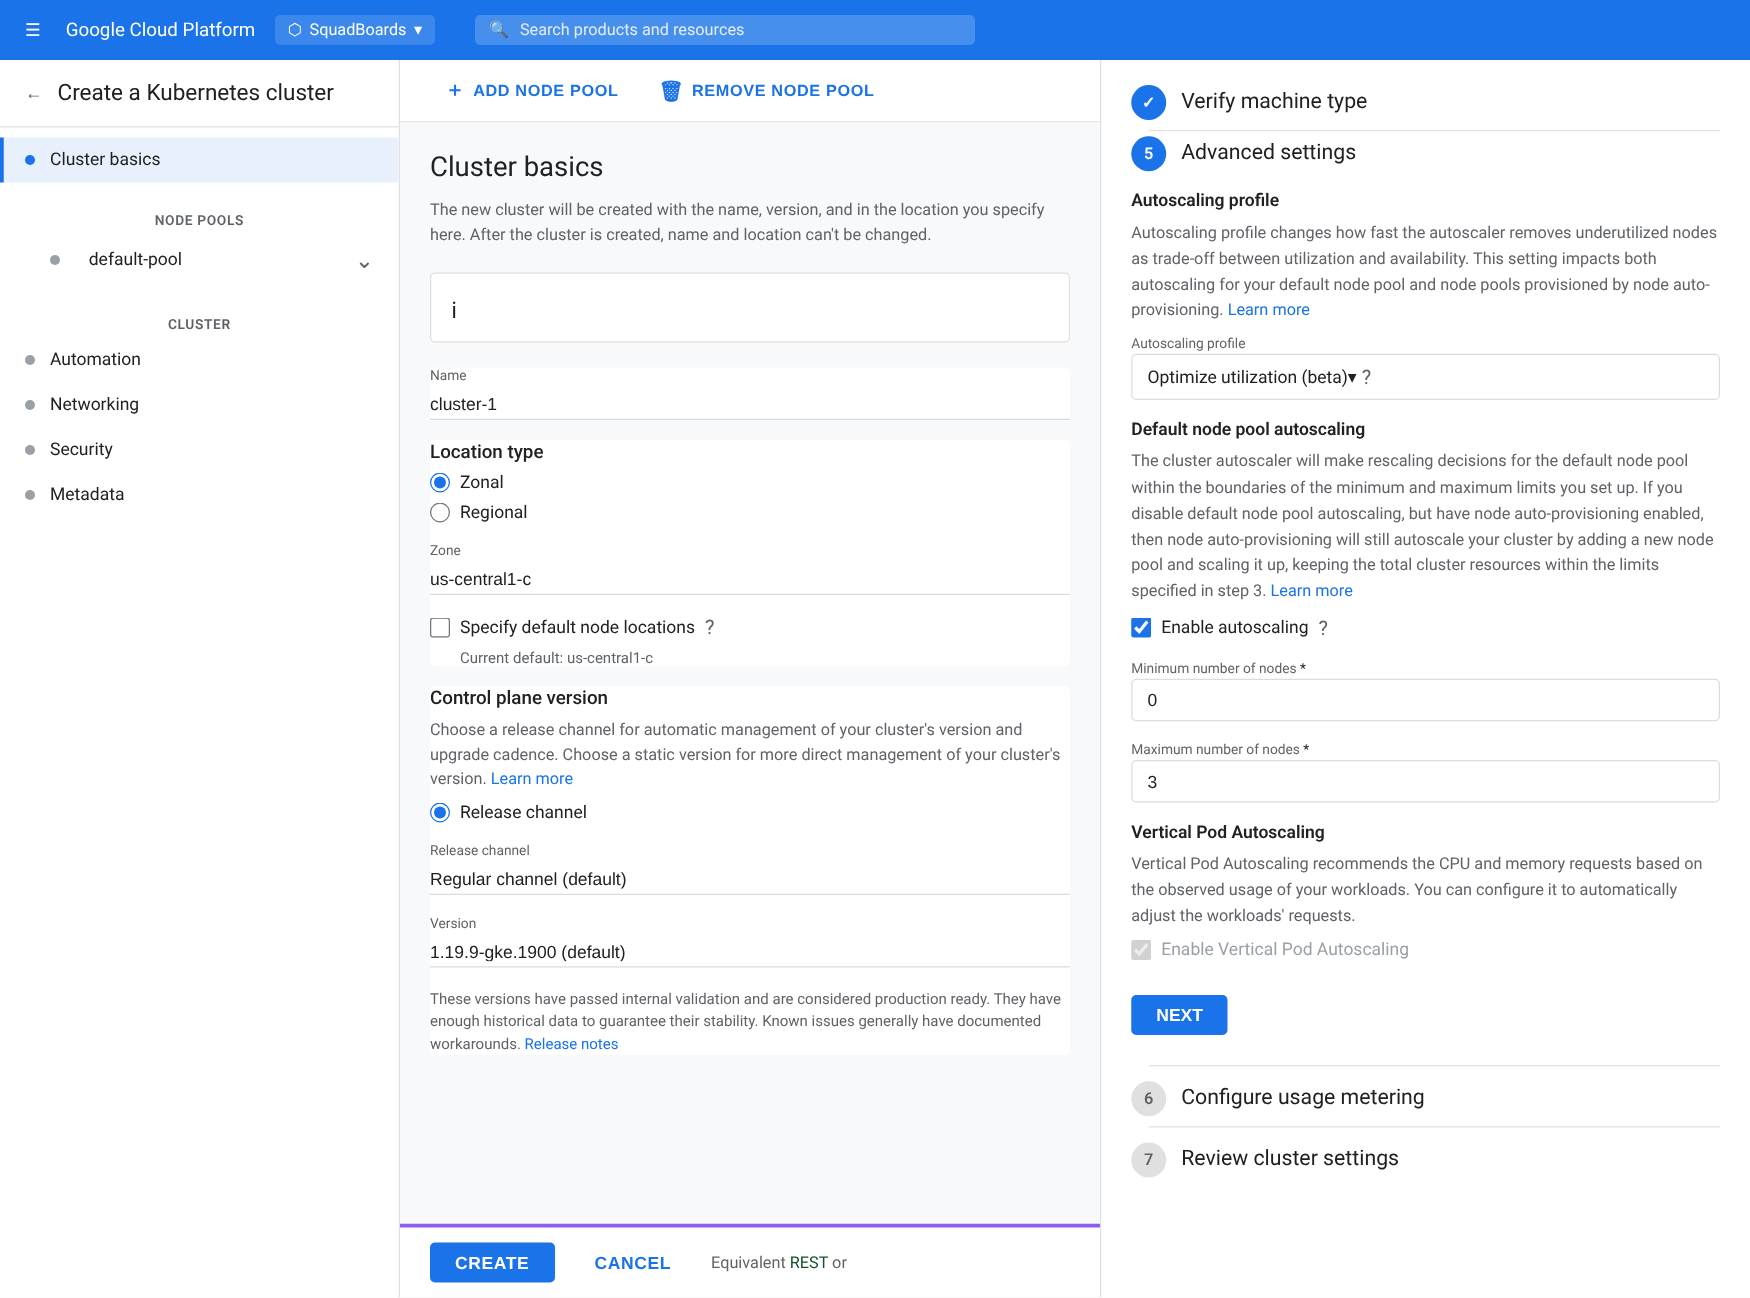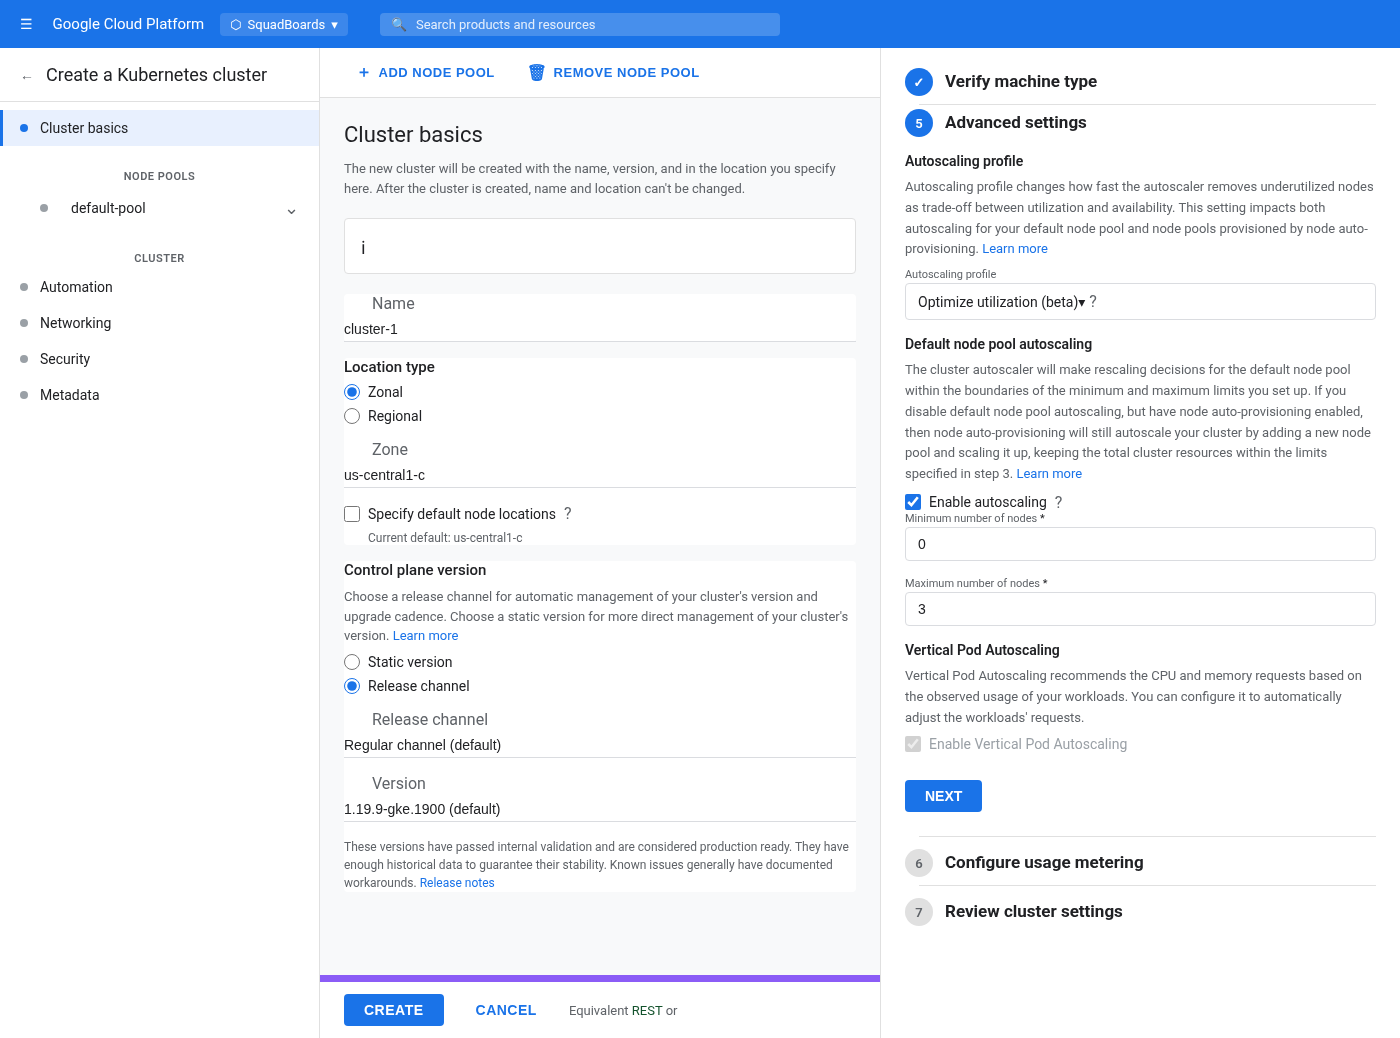--- a/index.html
+++ b/index.html
@@ -51,68 +51,68 @@
 
     .info-banner { display: flex; align-items: flex-start; gap: 12px; background: white; border: 1px solid #e0e0e0; border-radius: 4px; padding: 14px 16px; margin-bottom: 20px; }
     .info-icon { font-size: 18px; color: #202124; flex-shrink: 0; margin-top: 2px; }
     .info-text { font-size: 13px; color: #202124; line-height: 1.5; }
     .info-text strong { font-weight: 600; }
 
     .form-section { background: white; border-radius: 4px; padding: 0; margin-bottom: 16px; }
     .form-input { width: 100%; border: none; border-bottom: 1px solid #9aa0a6; padding: 4px 0; font-size: 14px; color: #202124; background: transparent; outline: none; }
 
     .field-wrapper { position: relative; margin-bottom: 16px; }
-    .field-wrapper label { font-size: 16px; color: #5f6368; display: block; margin-bottom: 2px; margin-left: 28px; }
+    .field-wrapper label { font-size: 11px; color: #5f6368; display: block; margin-bottom: 2px; }
     .field-wrapper input { width: 100%; border: none; border-bottom: 1px solid #dadce0; padding: 6px 0 4px; font-size: 14px; background: transparent; outline: none; color: #202124; }
 
     .section-title { font-size: 15px; font-weight: 500; color: #202124; margin-bottom: 8px; }
     .radio-group { display: flex; flex-direction: column; gap: 8px; margin-bottom: 16px; }
     .radio-item { display: flex; align-items: center; gap: 8px; cursor: pointer; }
     .radio-item input[type="radio"] { accent-color: #1a73e8; width: 16px; height: 16px; cursor: pointer; }
     .radio-label { font-size: 14px; color: #202124; }
 
     .checkbox-row { display: flex; align-items: center; gap: 8px; margin-bottom: 8px; }
     .checkbox-row input[type="checkbox"] { accent-color: #1a73e8; width: 16px; height: 16px; cursor: pointer; }
     .checkbox-label { font-size: 14px; color: #202124; }
     .help-icon { color: #5f6368; font-size: 16px; cursor: pointer; }
     .current-default { font-size: 12px; color: #5f6368; margin-left: 24px; margin-bottom: 8px; }
 
     .desc-text { font-size: 13px; color: #5f6368; line-height: 1.5; margin-bottom: 8px; }
     .link { color: #1a73e8; cursor: pointer; text-decoration: none; }
 
     .version-text { font-size: 12px; color: #5f6368; line-height: 1.5; margin-top: 8px; }
 
     
-    .bottom-bar { display: flex; align-items: center; gap: 16px; padding: 12px 24px; background: white; border-top: 7px solid #8b5cf6; }
+    .bottom-bar { display: flex; align-items: center; gap: 16px; padding: 12px 24px; background: white; border-top: 3px solid #8b5cf6; }
     .btn-create { background: #1a73e8; color: white; border: none; padding: 8px 20px; font-size: 14px; font-weight: 600; letter-spacing: 0.5px; border-radius: 4px; cursor: pointer; }
     .btn-cancel { background: transparent; color: #1a73e8; border: none; padding: 8px 16px; font-size: 14px; font-weight: 600; cursor: pointer; letter-spacing: 0.5px; }
     .equiv-text { font-size: 13px; color: #5f6368; }
     .equiv-link { color: #14532d; cursor: pointer; }
 
     
     .right-panel { width: 520px; background: white; border-left: 1px solid #e0e0e0; overflow-y: auto; flex-shrink: 0; display: flex; flex-direction: column; }
     .right-panel-content { padding: 20px 24px; flex: 1; }
 
     .step-row { display: flex; align-items: flex-start; gap: 12px; margin-bottom: 8px; }
     .step-circle { width: 28px; height: 28px; border-radius: 50%; display: flex; align-items: center; justify-content: center; font-size: 13px; font-weight: 600; flex-shrink: 0; }
     .step-circle.done { background: #1a73e8; color: white; }
     .step-circle.current { background: #1a73e8; color: white; }
     .step-circle.pending { background: #e0e0e0; color: #5f6368; }
-    .step-title { font-size: 17px; font-weight: 700; color: #202124; padding-top: 3px; }
+    .step-title { font-size: 17px; font-weight: 400; color: #202124; padding-top: 3px; }
 
     .section-heading { font-size: 14px; font-weight: 600; color: #202124; margin-bottom: 8px; margin-top: 16px; }
     .body-text { font-size: 13px; color: #5f6368; line-height: 1.6; margin-bottom: 8px; }
 
     .select-wrapper { position: relative; margin-bottom: 16px; }
     .select-wrapper label { font-size: 11px; color: #5f6368; display: block; margin-bottom: 2px; }
     .select-field { display: flex; align-items: center; justify-content: flex-start; border: 1px solid #dadce0; border-radius: 4px; padding: 8px 12px; cursor: pointer; background: white; }
     .select-field span { font-size: 14px; color: #202124; }
     .select-icons { display: flex; align-items: center; gap: 4px; }
 
-    .autoscaling-row { display: flex; align-items: center; gap: 8px; }
+    .autoscaling-row { display: flex; align-items: center; gap: 8px; margin-bottom: 16px; }
     .autoscaling-row input[type="checkbox"] { accent-color: #1a73e8; width: 16px; height: 16px; cursor: pointer; }
 
     .number-field { position: relative; margin-bottom: 16px; }
     .number-field label { font-size: 11px; color: #5f6368; display: block; margin-bottom: 2px; }
     .number-field input { width: 100%; border: 1px solid #dadce0; border-radius: 4px; padding: 8px 12px; font-size: 14px; color: #202124; outline: none; }
     .required-star { color: #202124; }
 
     .vpa-section { margin-top: 16px; }
     .vpa-checkbox-row { display: flex; align-items: center; gap: 8px; margin-top: 8px; }
     .vpa-checkbox-row input[type="checkbox"] { accent-color: #9aa0a6; width: 16px; height: 16px; cursor: not-allowed; }
@@ -241,24 +241,20 @@
       </div>
 
       <div class="form-section">
         <p class="section-title">Control plane version</p>
         <p class="desc-text">
           Choose a release channel for automatic management of your cluster's version and upgrade cadence. Choose a static version for more direct management of your cluster's version.
           <a class="link">Learn more</a>
         </p>
         <div class="radio-group">
           <label class="radio-item">
-            <input type="radio" name="version" style="">
-            <span class="radio-label">Static version</span>
-          </label>
-          <label class="radio-item">
             <input type="radio" name="version" checked="" style="">
             <span class="radio-label">Release channel</span>
           </label>
         </div>
 
         <div class="field-wrapper">
           <label>Release channel</label>
           <input type="text" class="form-input" value="Regular channel (default)" style="">
         </div>
 

